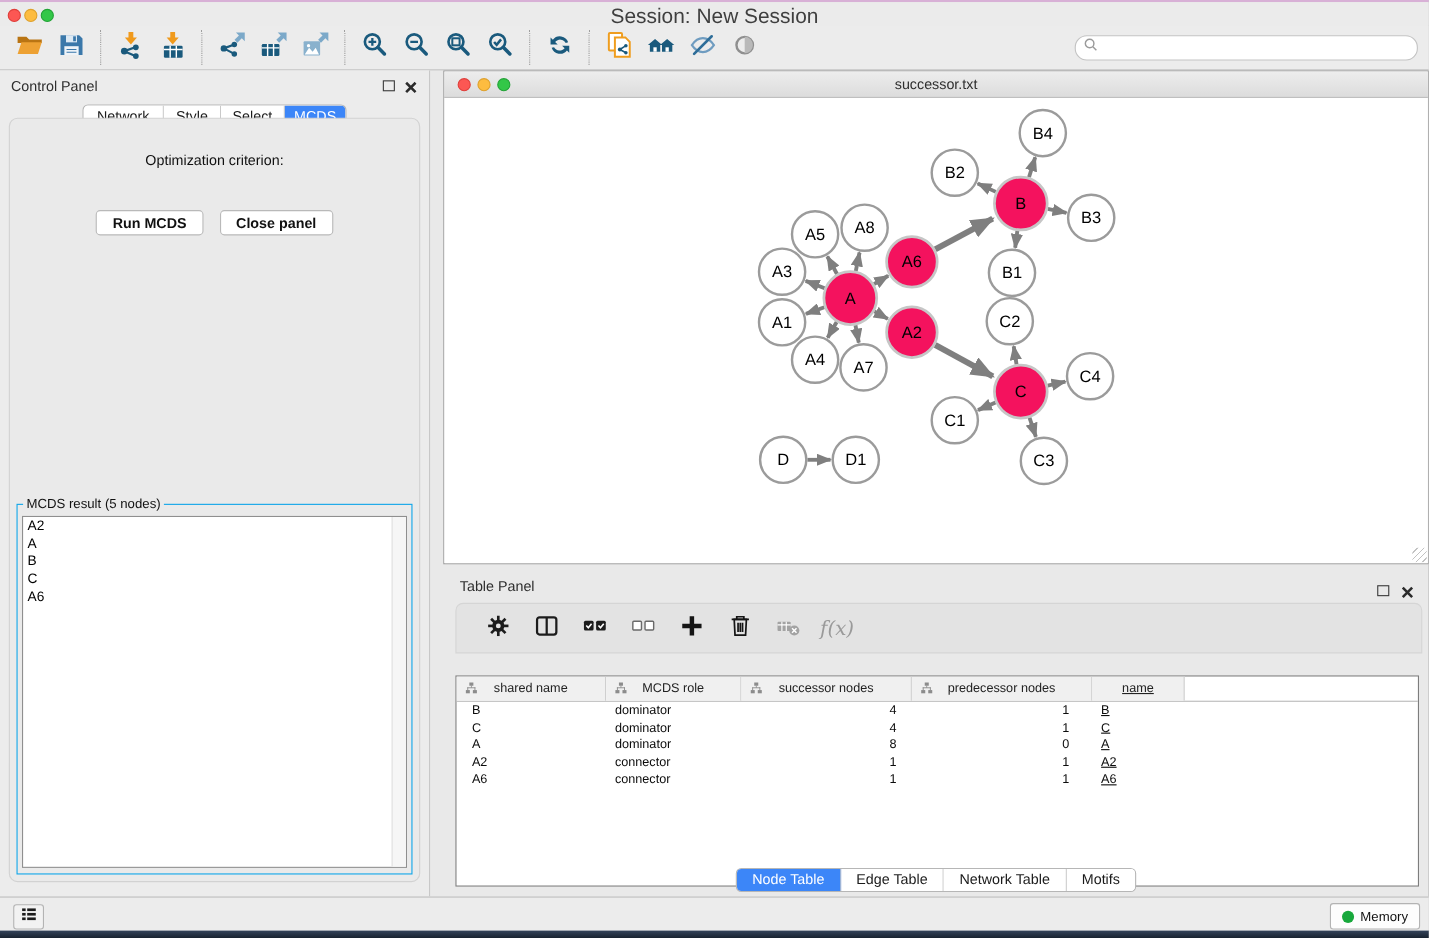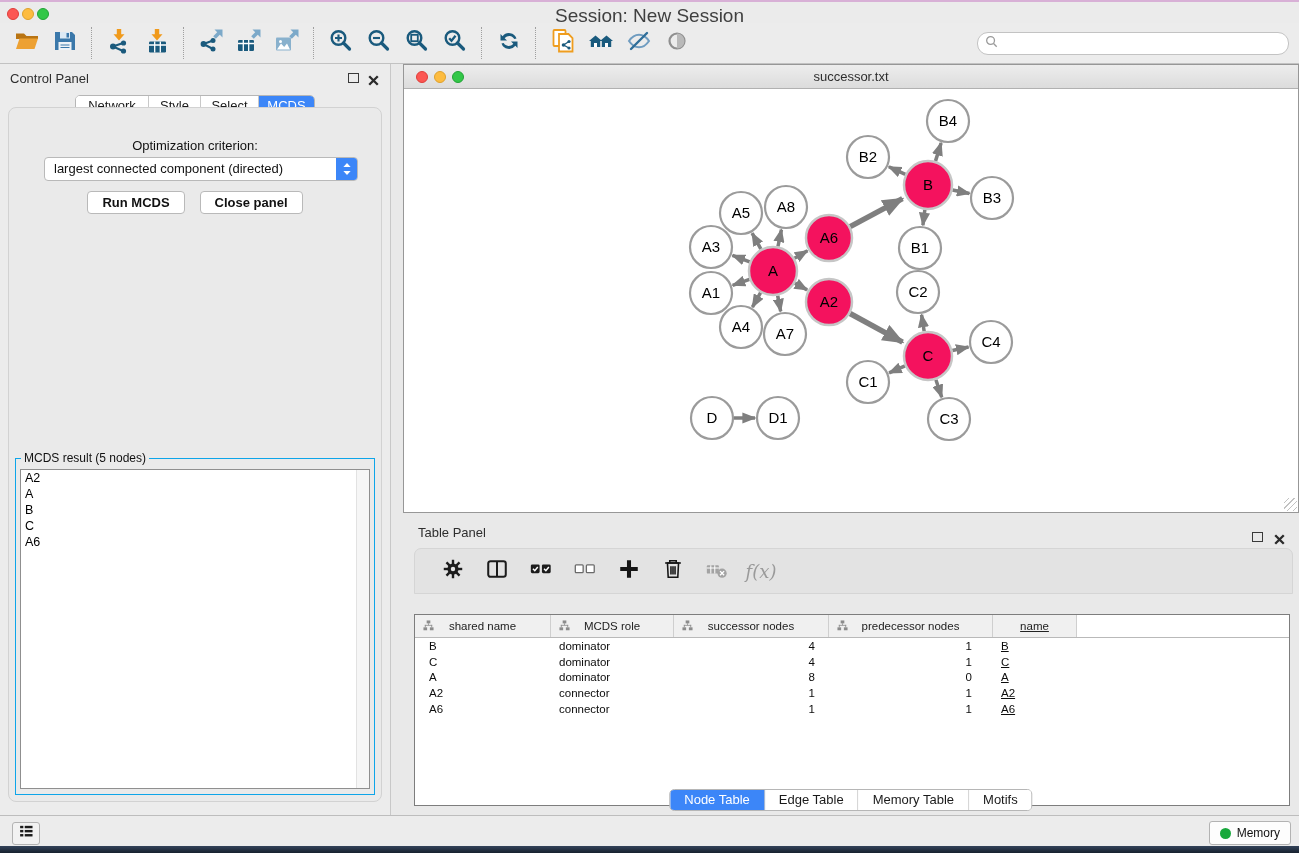--- a/index.html
+++ b/index.html
@@ -240,29 +240,20 @@
           <path d="M1 1l7 7M8 1L1 8" stroke="#2b2b2b" stroke-width="1.9"></path>
         </svg></span>
     <div class="seg cp-tabs">
       <div class="tab">Network</div>
       <div class="tab">Style</div>
       <div class="tab">Select</div>
       <div class="tab sel">MCDS</div>
     </div>
     <div class="cp-body">
       <div class="opt-label">Optimization criterion:</div>
-      <div class="dropdown">
-        <span class="val">largest connected component (directed)</span>
-        <span class="step">
-            <svg width="10" height="14" viewBox="0 0 10 14">
-              <path d="M5 1l3.6 4H1.4z" fill="#fff"></path>
-              <path d="M5 13L1.4 9h7.2z" fill="#fff"></path>
-            </svg>
-          </span>
-      </div>
       <div class="btn-row">
         <div class="btn">Run MCDS</div>
         <div class="btn">Close panel</div>
       </div>
       <div class="result-fieldset">
         <span class="result-legend">MCDS result (5 nodes)</span>
         <div class="result-list">
           <div class="result-scroll"></div>
         <div class="mcds-item">A2</div>
             <div class="mcds-item">A</div>
@@ -558,21 +549,21 @@
             <div class="tcell c1">connector</div>
             <div class="tcell c2">1</div>
             <div class="tcell c3">1</div>
             <div class="tcell c4">A6</div>
           </div>
         </div>
     </div>
     <div class="seg tp-tabs">
       <div class="tab sel">Node Table</div>
       <div class="tab">Edge Table</div>
-      <div class="tab">Memory Table</div>
+      <div class="tab">Network Table</div>
       <div class="tab">Motifs</div>
     </div>
   </div>
 
   <div class="statusbar">
     <div class="list-btn">
       <span><svg width="17" height="17" viewBox="0 0 24 24">
             <g fill="#1c1c1c">
               <rect x="3" y="4" width="4.5" height="3.4"></rect>
               <rect x="9.5" y="4" width="11" height="3.4"></rect>

